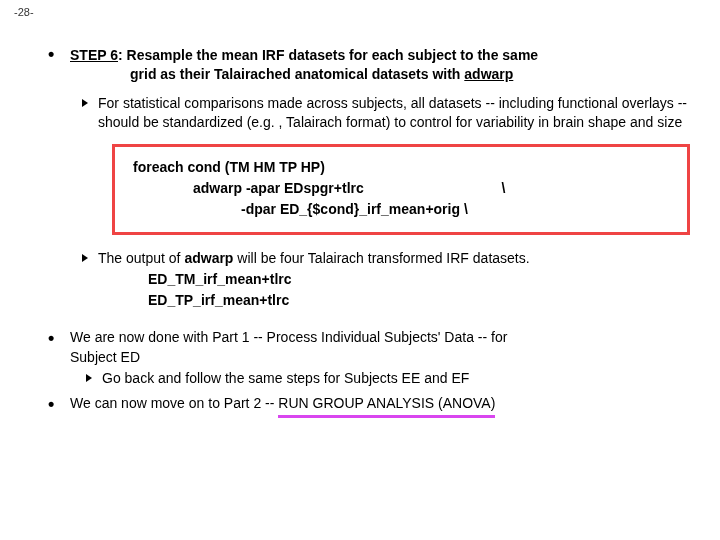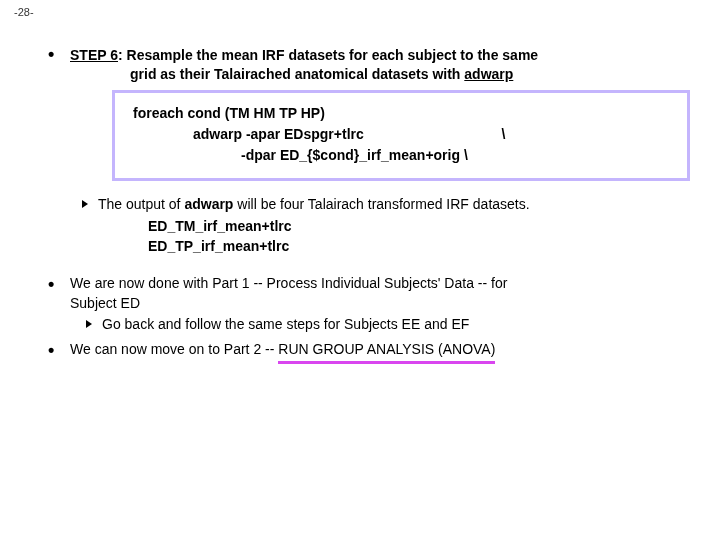--- a/index.html
+++ b/index.html
@@ -57,21 +57,21 @@
     content: "";
     position: absolute;
     left: -16px;
     top: 5px;
     width: 0; height: 0;
     border-top: 4px solid transparent;
     border-bottom: 4px solid transparent;
     border-left: 6px solid #000;
   }
   .code-box {
-    border: 3px solid #c4b5fd;
+    border: 3px solid #ef4444;
     margin: 6px 10px 14px 42px;
     padding: 10px 18px 12px 18px;
     font-family: Arial, Helvetica, sans-serif;
     font-weight: bold;
     line-height: 1.5;
     font-size: 14px;
   }
   .code-indent1 { padding-left: 60px; }
   .code-indent2 { padding-left: 108px; }
   .bold { font-weight: bold; }
@@ -113,20 +113,21 @@
 <div class="content">
 
   <div class="main-bullet">
     <div class="step-title">
       <span class="step-num">STEP 6</span><span>: </span><span>Resample the mean IRF datasets for each subject to the same</span>
       <div class="step-body-indent">
         <span>grid as their Talairached anatomical datasets with </span><span class="underline">adwarp</span>
       </div>
     </div>
 
+    <div class="sub-bullet">For statistical comparisons made across subjects, all datasets -- including functional overlays -- should be standardized (e.g. , Talairach format) to control for variability in brain shape and size</div>
 
     <div class="code-box">
       <div>foreach cond (TM HM TP HP)</div>
       <div class="code-indent1">
         <span>adwarp  -apar EDspgr+tlrc</span>
         <span style="display:inline-block; width:130px;"></span>
         <span>\</span>
       </div>
       <div class="code-indent2">-dpar ED_{$cond}_irf_mean+orig  \</div>
     </div>

